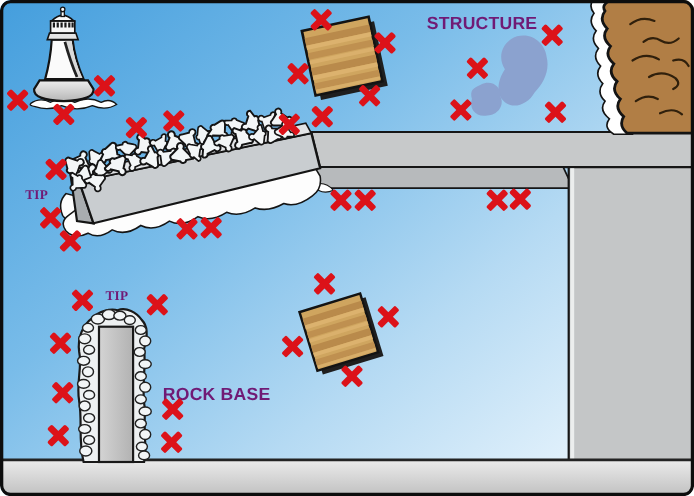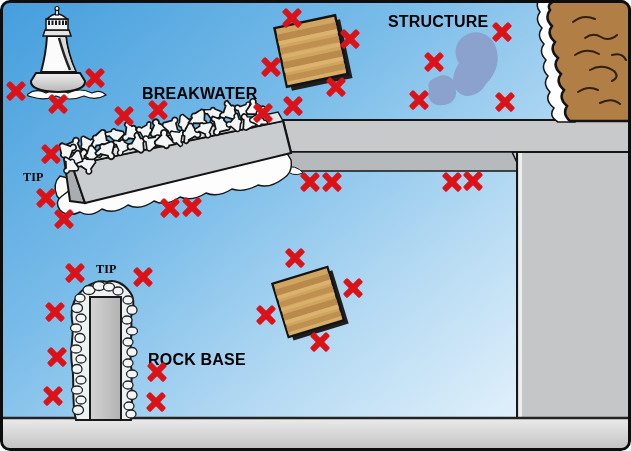--- a/index.html
+++ b/index.html
@@ -4,21 +4,21 @@
 <style>
   html,body{margin:0;padding:0;background:#ffffff;}
   body{font-family:"Liberation Sans", sans-serif;}
   .stage{
     position:relative;width:631px;height:451px;
     border-radius:10px;overflow:hidden;
   }
   .stage svg{position:absolute;left:0;top:0;}
   .layer{position:absolute;left:0;top:0;width:631px;height:451px;pointer-events:none;}
   .map-label{
-    position:absolute;font-weight:700;color:#000000;
+    position:absolute;font-weight:700;color:#701a75;
     font-size:16px;letter-spacing:.2px;white-space:nowrap;
   }
   .map-label.small{font-size:12px;font-family:Liberation Serif, serif;}
   .x-mark{position:absolute;width:20px;height:20px;transform:translate(-50%,-50%);}
   .x-mark::before,.x-mark::after{
     content:"";position:absolute;left:50%;top:50%;
     width:23px;height:6px;background:var(--marker,#dc1219);border-radius:1.5px;
   }
   .x-mark::before{transform:translate(-50%,-50%) rotate(45deg);}
   .x-mark::after{transform:translate(-50%,-50%) rotate(-45deg);}
@@ -196,21 +196,20 @@
     <circle cx="57" cy="8.5" r="2" fill="#fafafa" stroke="#131313" stroke-width="1.2"></circle>
   </g>
 
   <use href="#pallet" transform="translate(311,51) rotate(-12)"></use>
   <use href="#pallet" transform="translate(308,302) rotate(-17) scale(0.93)"></use>
 
   <rect x="1.5" y="1.5" width="628" height="448" rx="8" fill="none" stroke="#0d0d0d" stroke-width="3"></rect>
 </svg>
 
 <div class="layer">
-  <div class="map-label" style="left:142px;top:85px">BREAKWATER</div>
   <div class="map-label" style="left:388px;top:13px">STRUCTURE</div>
   <div class="map-label small" style="left:23px;top:170px">TIP</div>
   <div class="map-label small" style="left:96px;top:262px">TIP</div>
   <div class="map-label" style="left:148px;top:351px">ROCK BASE</div>
 </div>
 
 <div class="layer" id="markers">
       <div class="x-mark" style="left: 292px; top: 18px;"></div>
       <div class="x-mark" style="left: 350px; top: 39px;"></div>
       <div class="x-mark" style="left: 271px; top: 67px;"></div>

